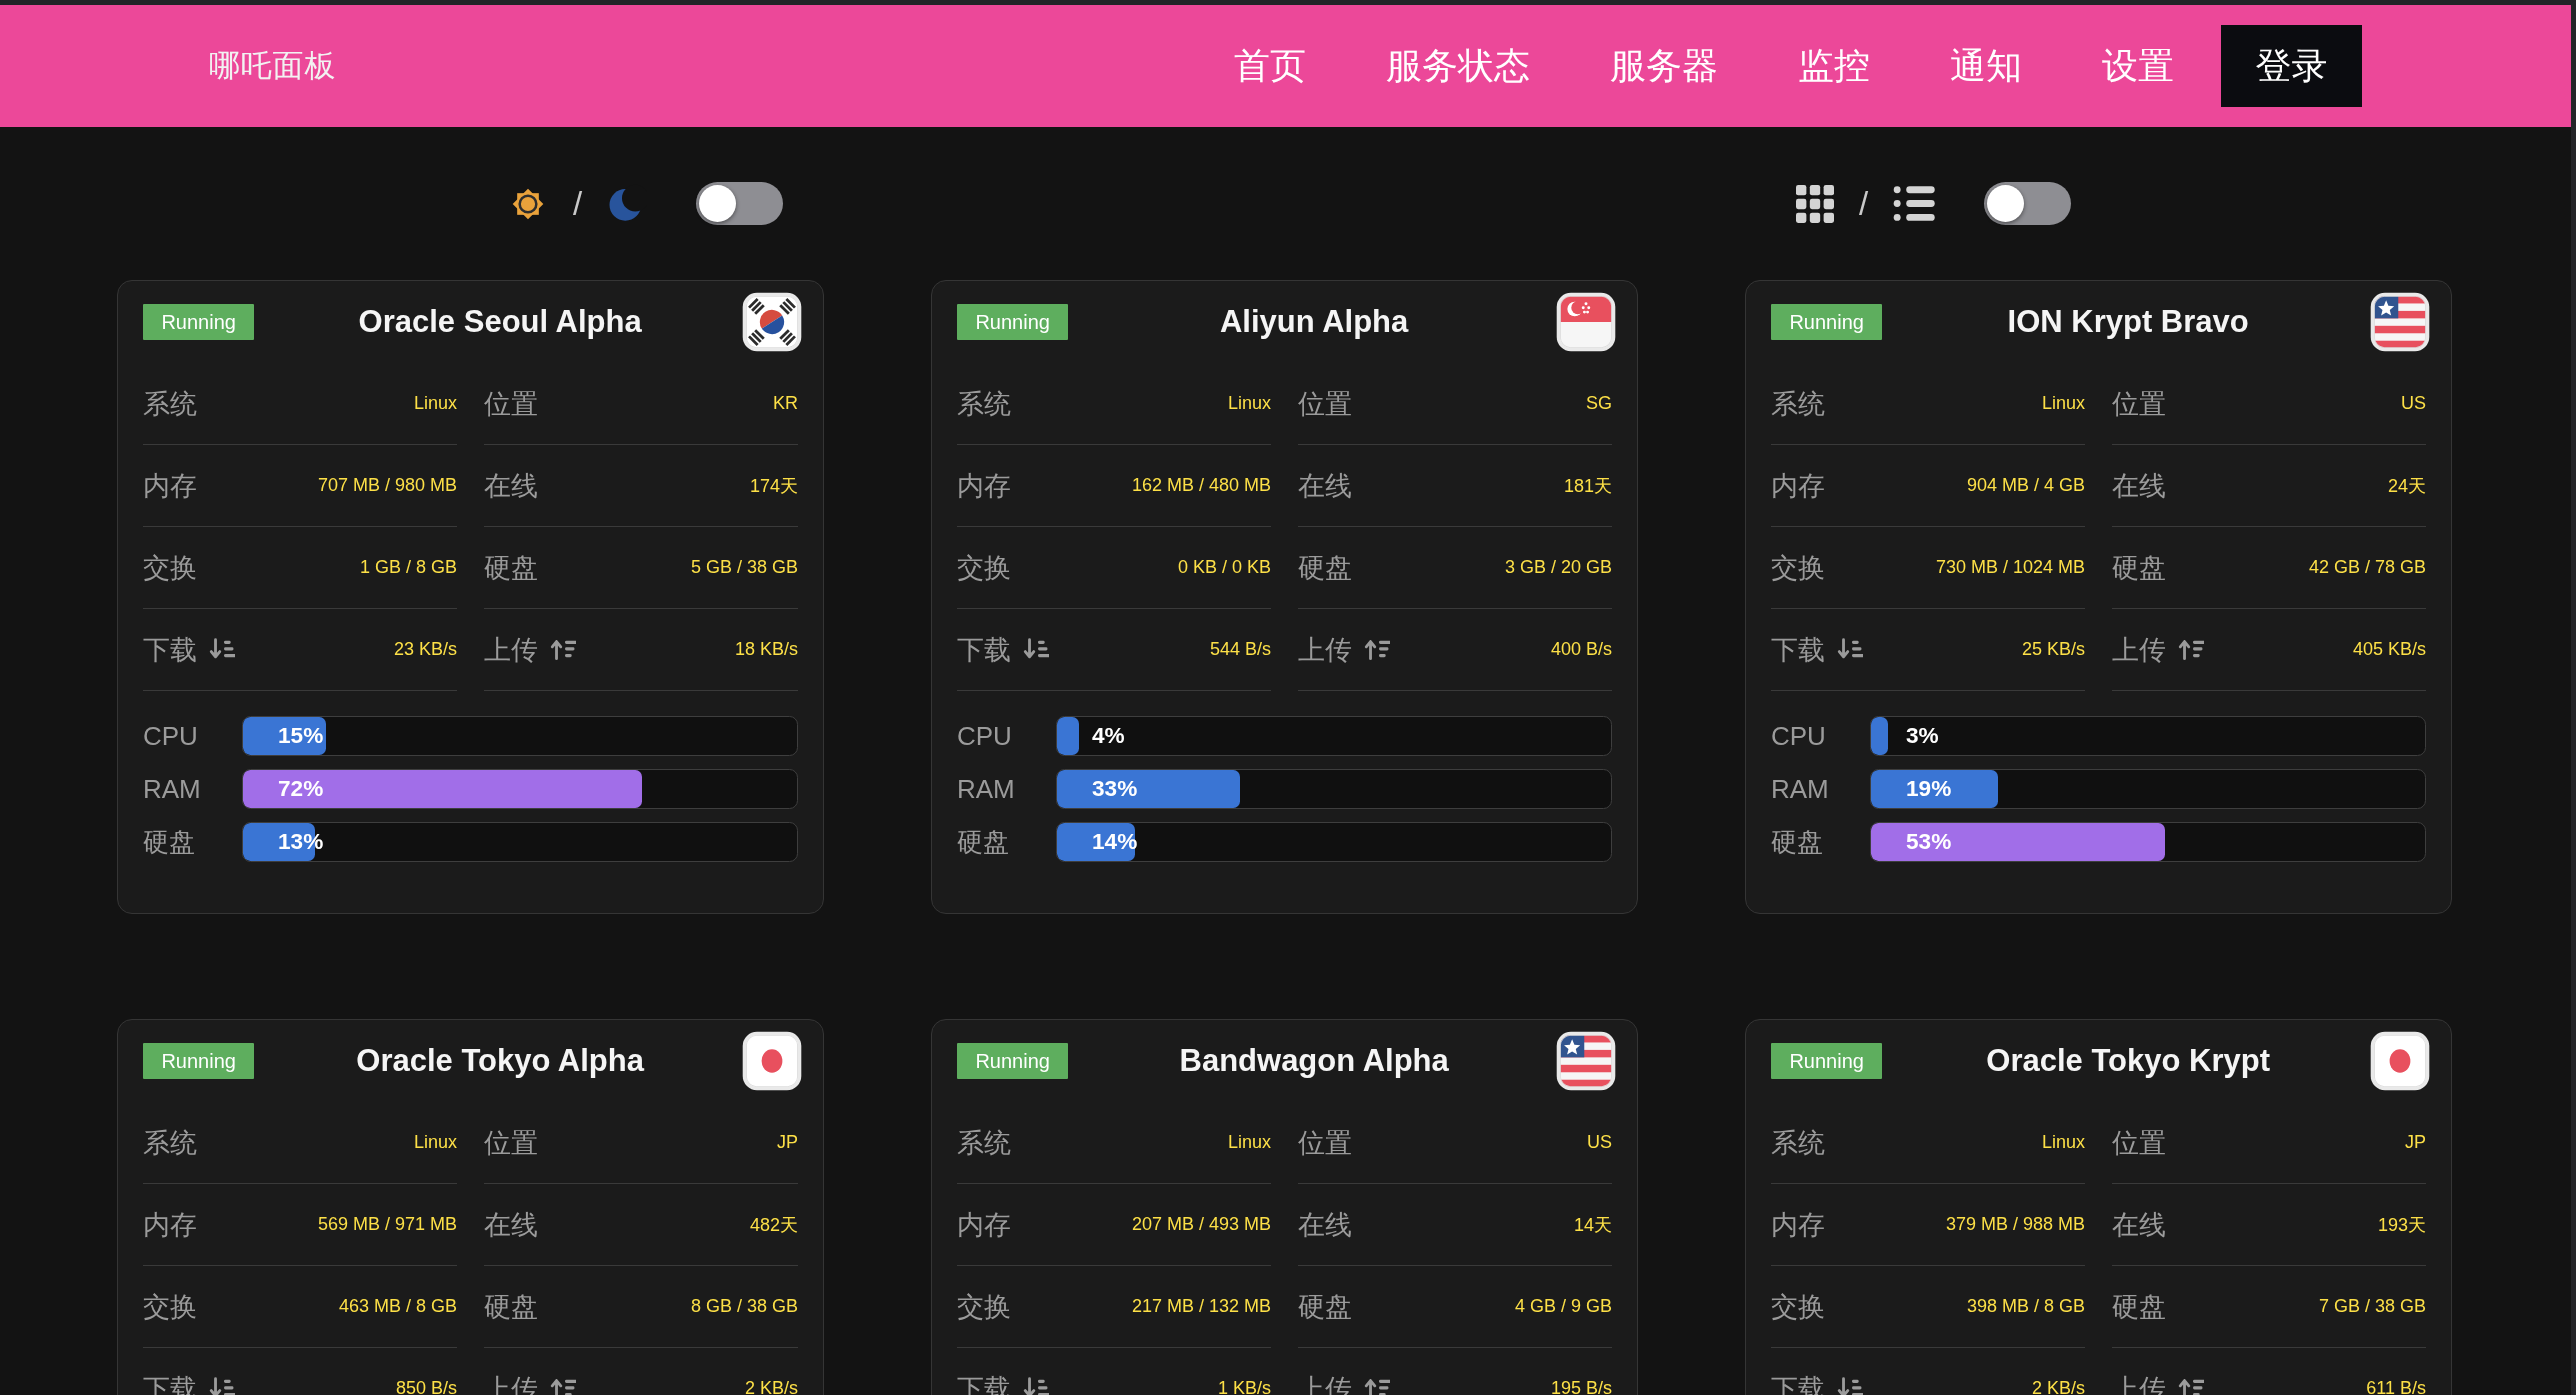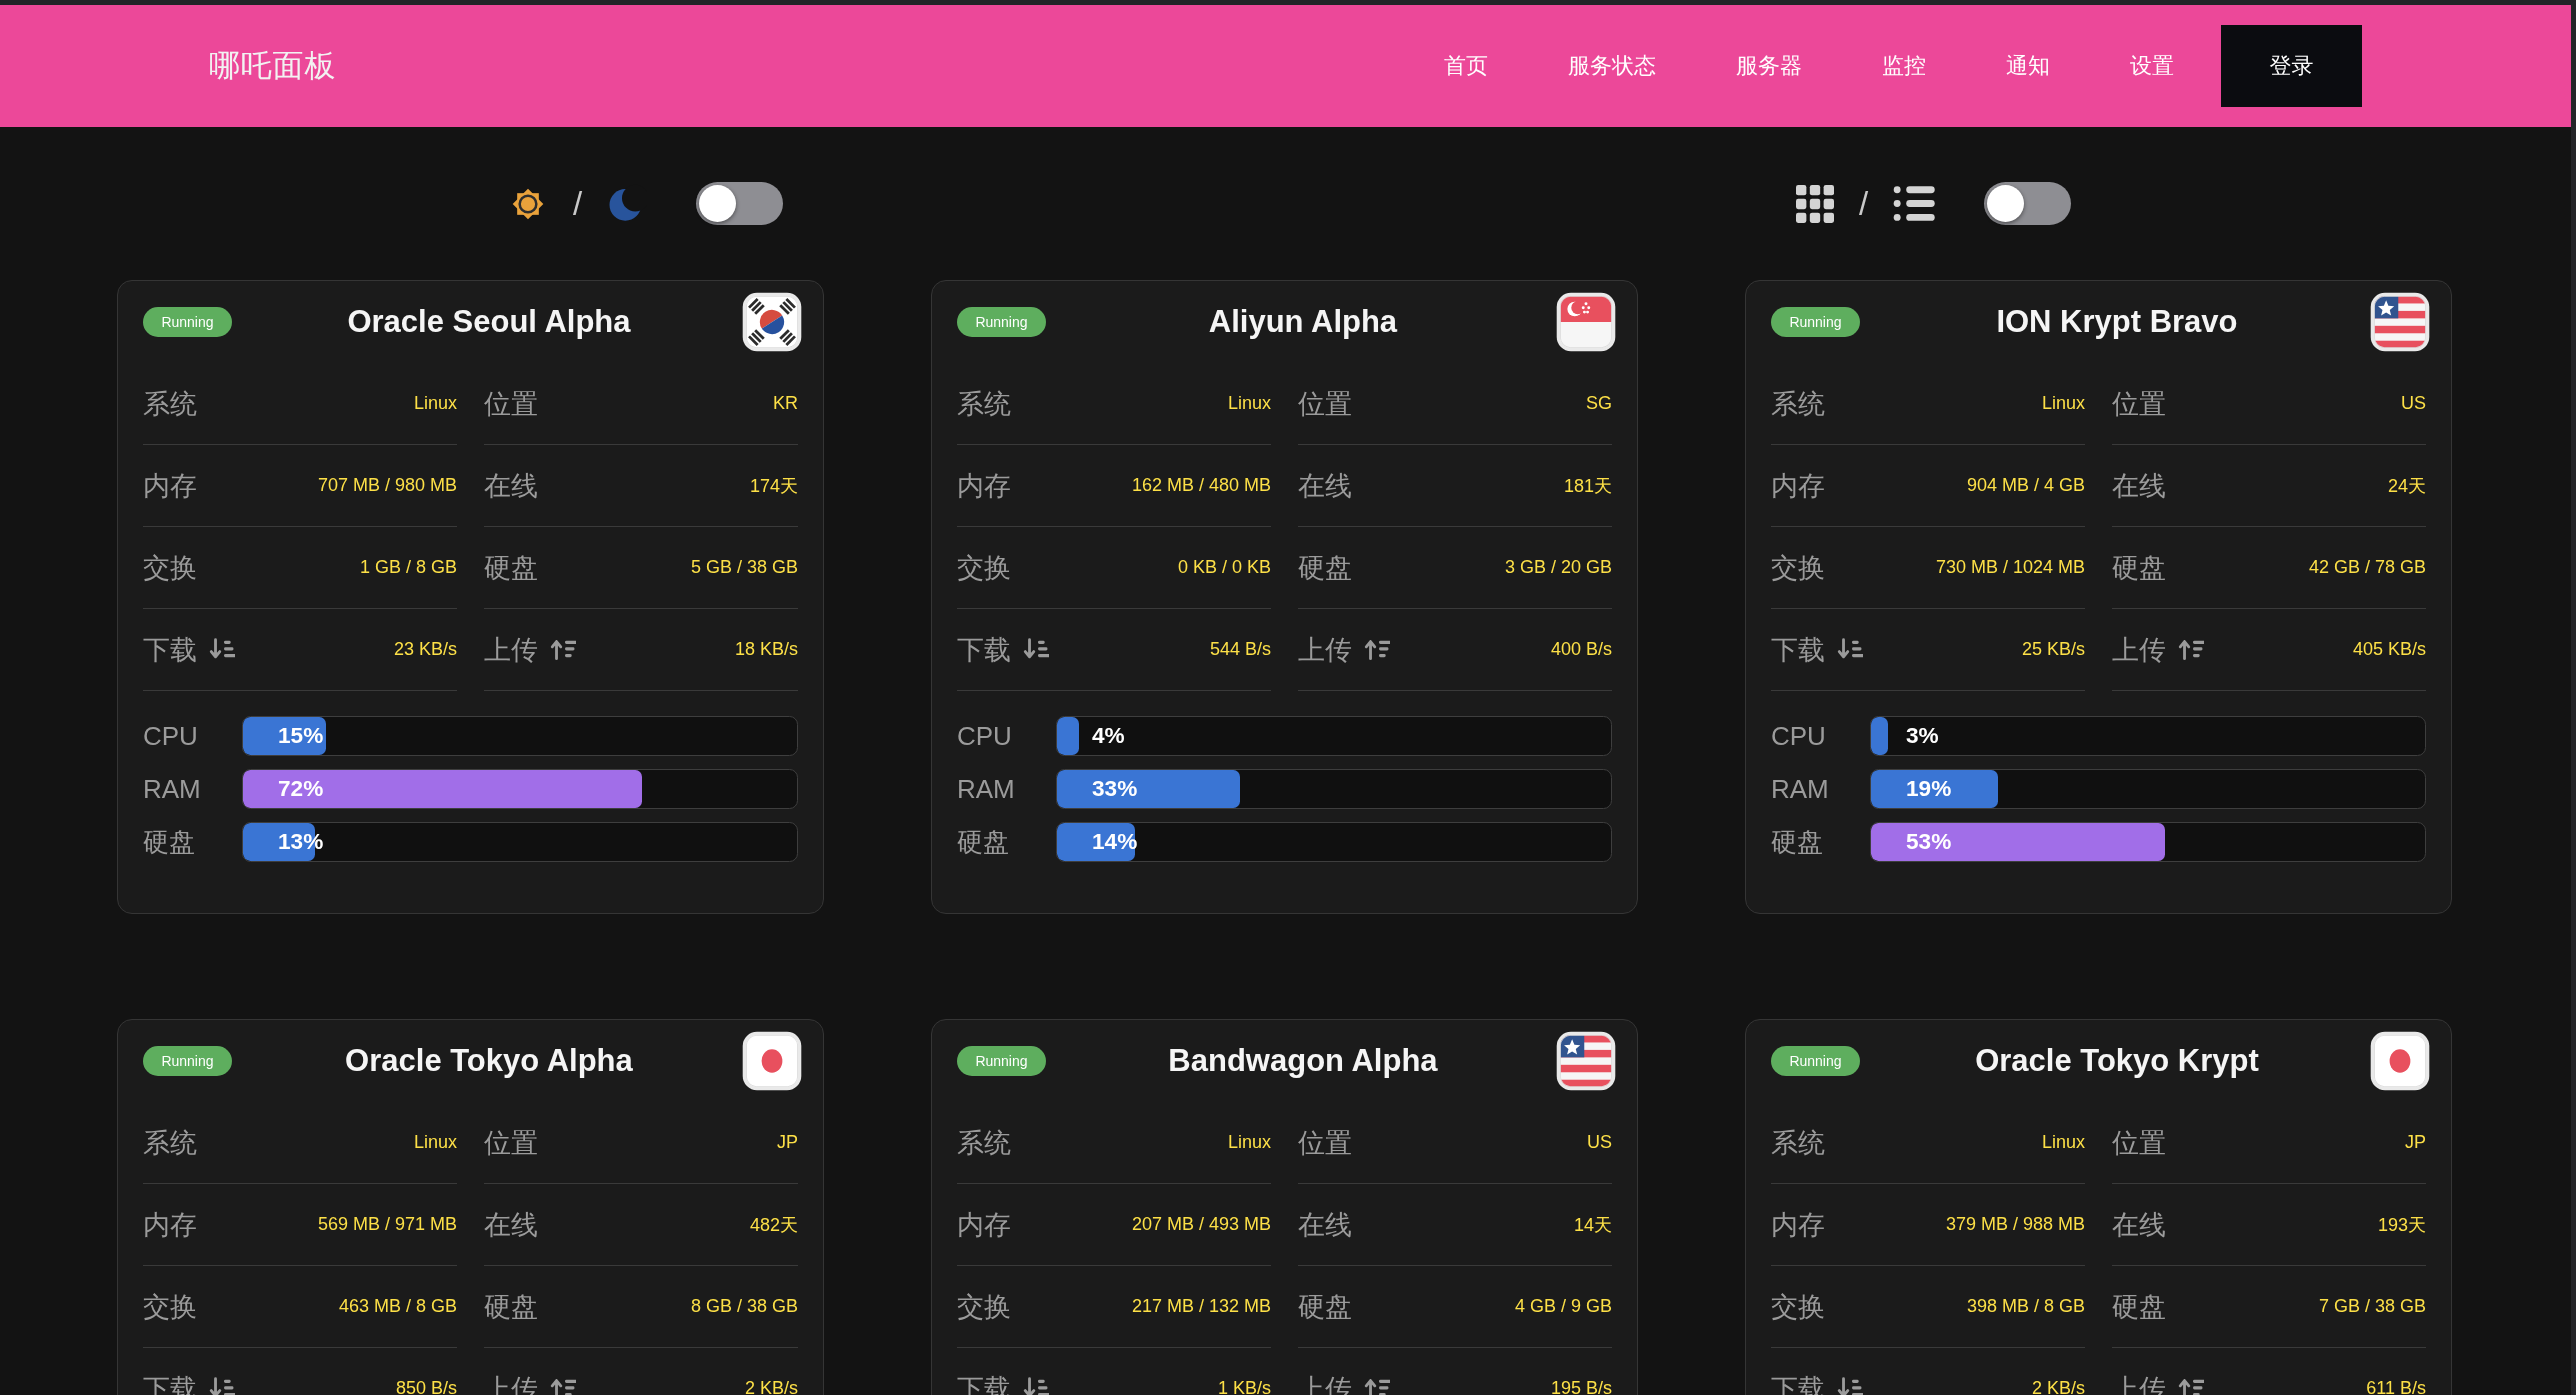--- a/index.html
+++ b/index.html
@@ -10,21 +10,21 @@
     color:#eee;
   }
   
   .navbar {
     position:absolute; left:0; top:0; width:2576px; height:127px;
     background:#ec4899; border-top:5px solid #222428; box-sizing:border-box;
     display:flex; align-items:center;
   }
   .brand { margin-left:209px; font-size:31px; color:#f2f2f2; letter-spacing:0.8px; }
   .nav-menu { margin-left:auto; margin-right:214px; display:flex; align-items:center; gap:80px; }
-  .nav-item { color:#ffffff; font-size:22px; cursor:pointer; white-space:nowrap; }
+  .nav-item { color:#ffffff; font-size:36px; cursor:pointer; white-space:nowrap; }
   .nav-login {
     width:141px; height:82px; background:#0b0c10; margin-left:-33px;
     display:flex; align-items:center; justify-content:center; cursor:pointer;
   }
   
   .toggle-group { position:absolute; top:179px; height:49px; display:flex; align-items:center; }
   #theme-group { left:508px; }
   #layout-group { left:1796px; }
   .slash { color:#c9c9c9; font-size:33px; margin:0 25px; }
   .switch {
@@ -42,22 +42,22 @@
     display:grid; grid-template-columns:repeat(3,707px);
     column-gap:107px; row-gap:105px;
   }
   .card {
     box-sizing:border-box; width:707px; height:634px;
     background:#1b1b1b; border:1.7px solid #353535; border-radius:15px;
     padding:0 25px; cursor:pointer;
   }
   .card-header { height:82px; display:flex; align-items:center; }
   .badge {
-    background:#5eae5e; color:#fff; font-size:14px; padding:6.7px 18.4px;
-    border-radius:15px; white-space:nowrap;
+    background:#5eae5e; color:#fff; font-size:20px; padding:6.7px 18.4px;
+    border-radius:1px; white-space:nowrap;
   }
   .card-title { flex:1; text-align:center; color:#f5f5f5; font-size:31px; font-weight:bold; }
   .flag {
     width:52px; height:52px; border-radius:11px; overflow:hidden; flex:none;
     box-shadow:0 0 0 3.3px #e9e9e9; background:#fff;
   }
   .flag svg { display:block; width:52px; height:52px; }
   .info-grid { display:grid; grid-template-columns:1fr 1fr; column-gap:27px; }
   .cell {
     height:81px; display:flex; align-items:center; justify-content:space-between;

